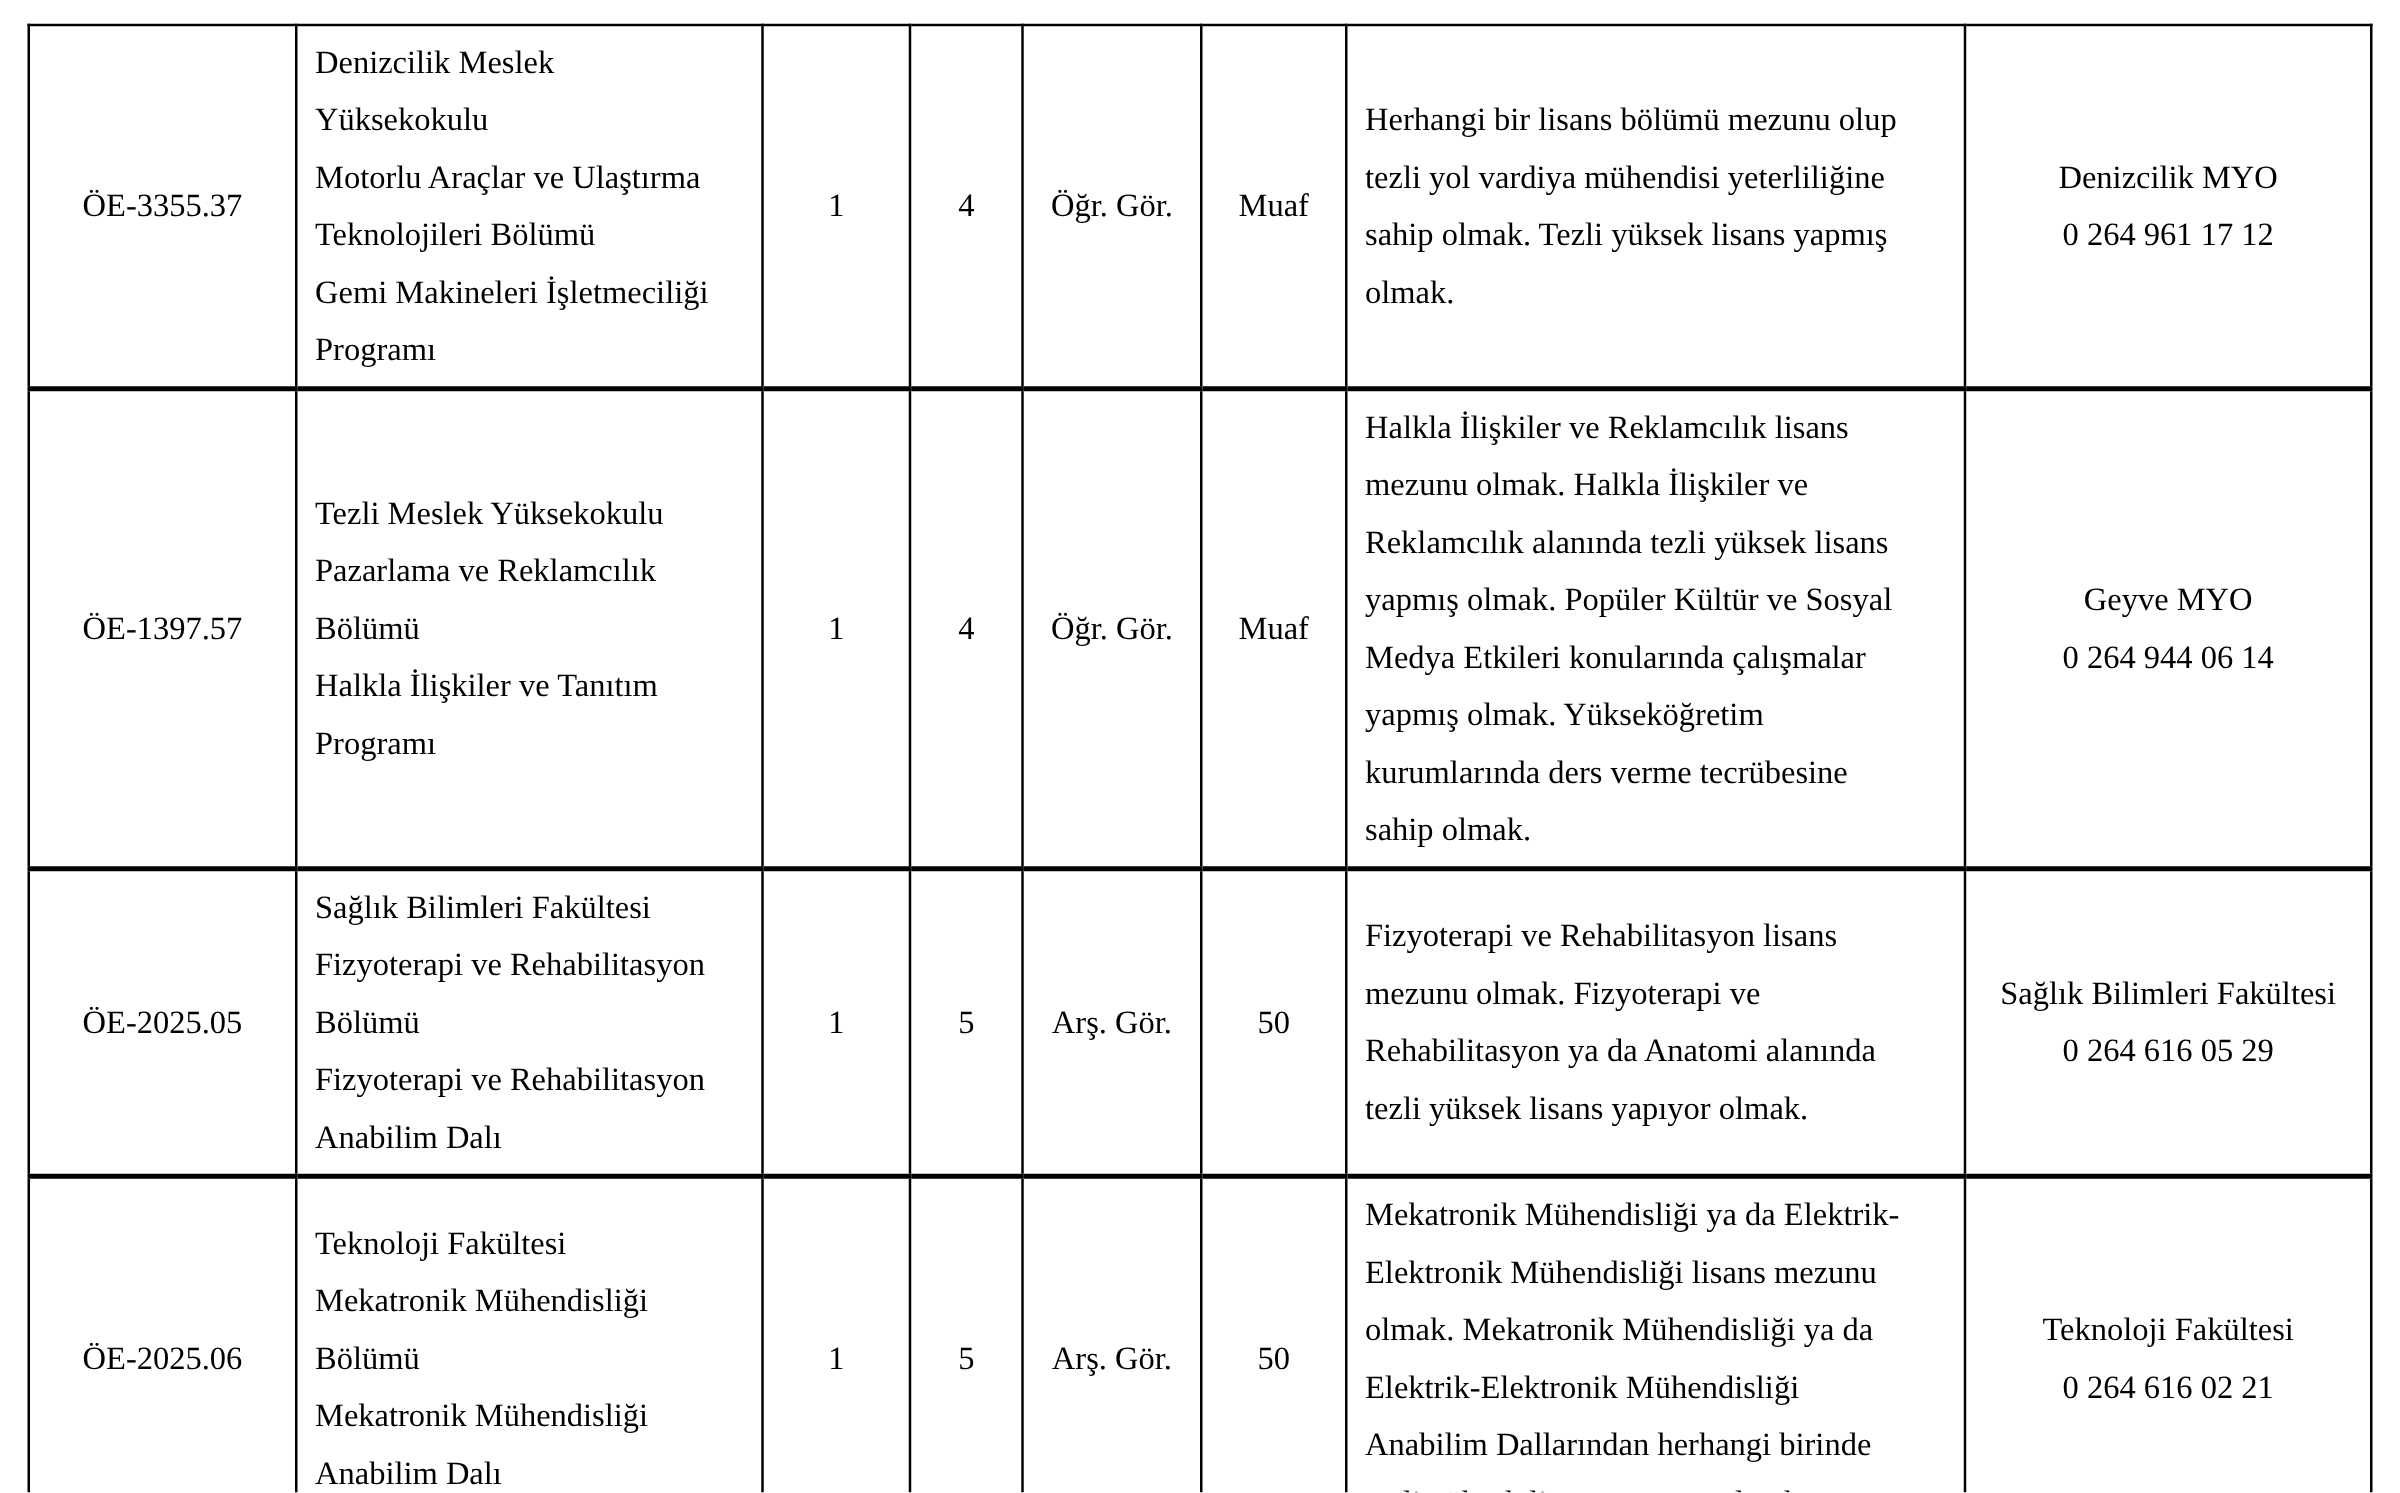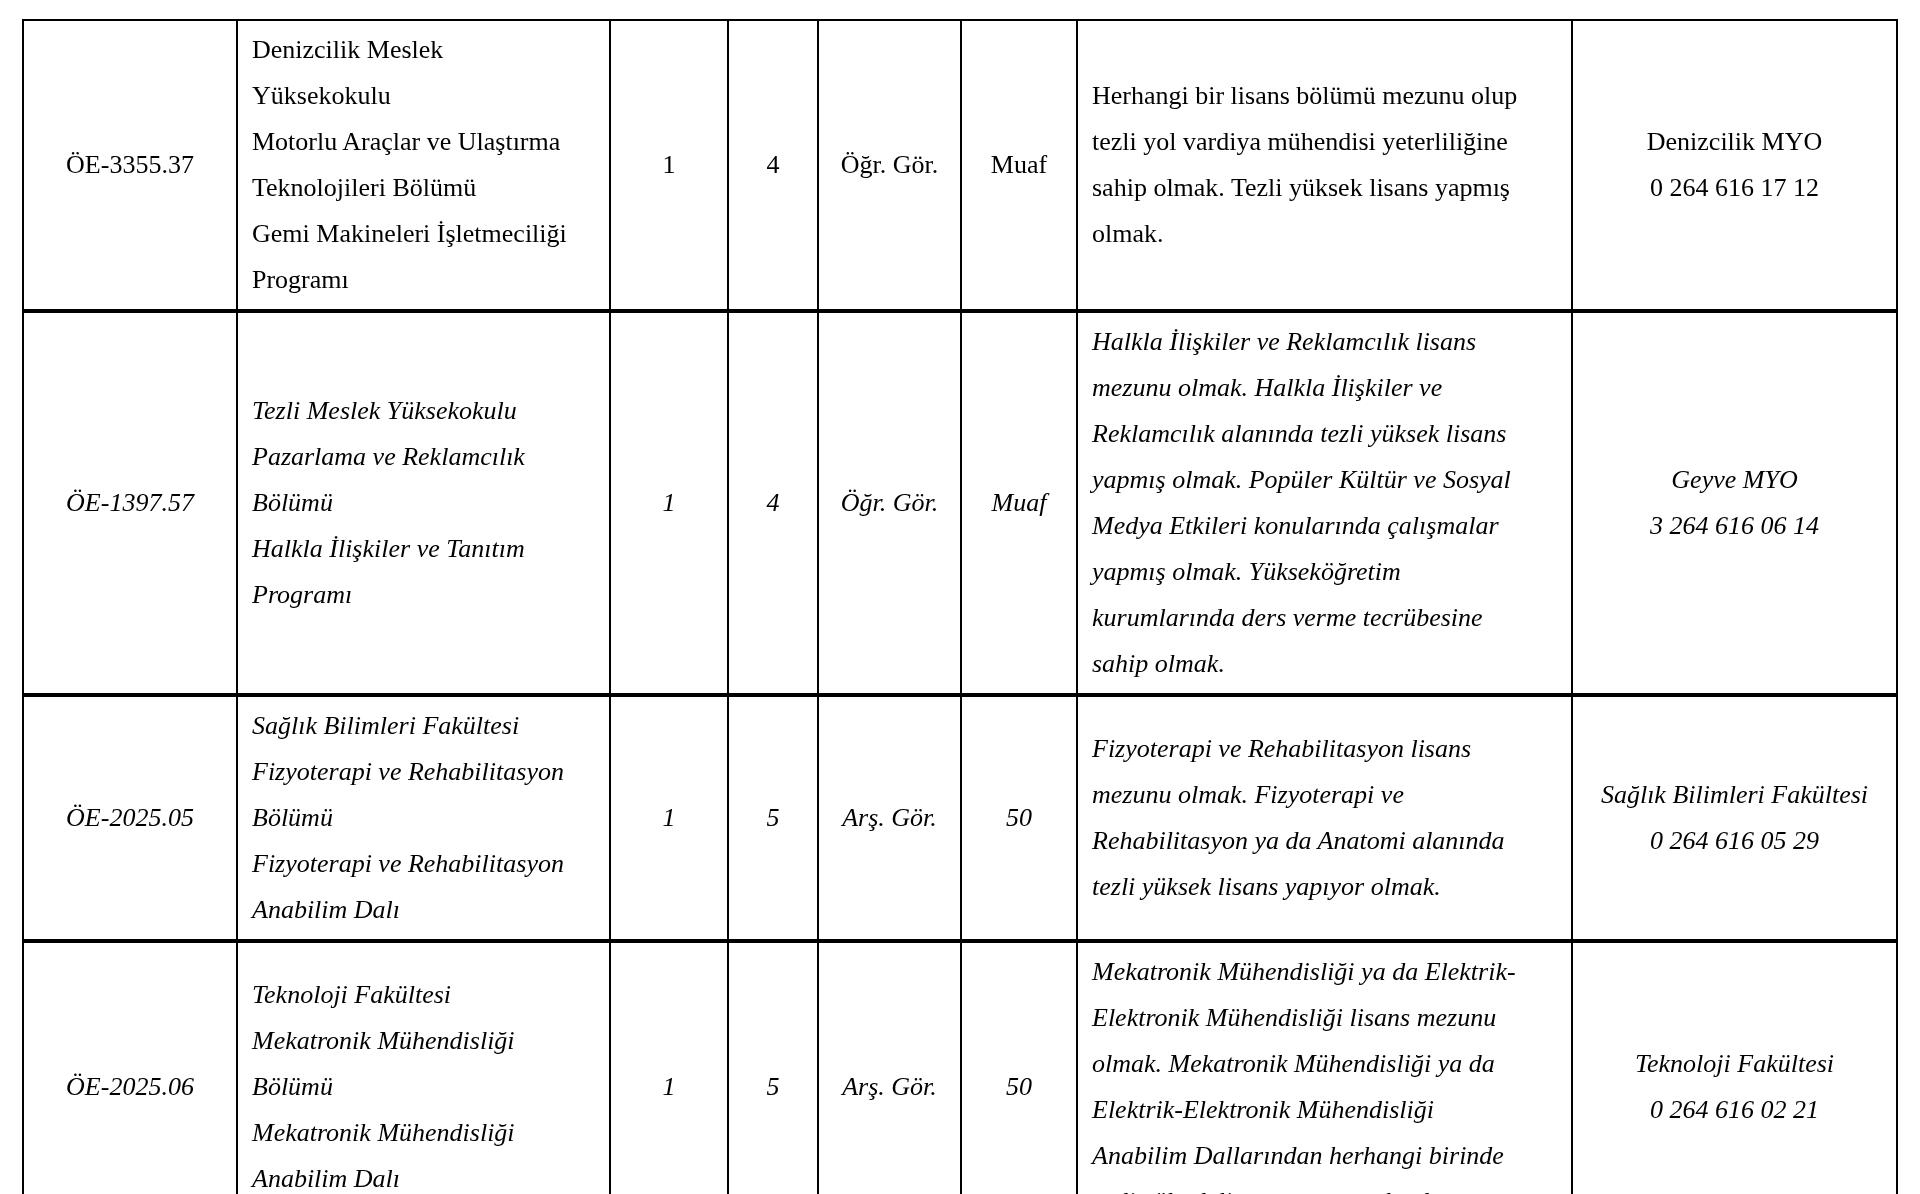--- a/index.html
+++ b/index.html
@@ -25,21 +25,21 @@
     table-layout: fixed;
     font-size: 26px;
     color: #000000;
   }
   table.postings td {
     border: 2px solid #000000;
     vertical-align: middle;
     line-height: 46px;
     overflow: hidden;
   }
-  tr.sep td { border-top-width: 4px; font-style: italic; }
+  tr.sep td { border-top-width: 4px; }
   tr.last td { border-bottom-width: 4px; }
   td.c { text-align: center; white-space: pre-line; }
   td.l { text-align: left; padding: 6px 20px 6px 14px; white-space: pre-line; }
 </style>
 </head>
 <body>
 
 <div class="page">
   <table class="postings">
     <colgroup>
@@ -63,21 +63,21 @@
 Programı</td>
         <td class="c">1</td>
         <td class="c">4</td>
         <td class="c">Öğr. Gör.</td>
         <td class="c">Muaf</td>
         <td class="l">Herhangi bir lisans bölümü mezunu olup
 tezli yol vardiya mühendisi yeterliliğine
 sahip olmak. Tezli yüksek lisans yapmış
 olmak.</td>
         <td class="c">Denizcilik MYO
-0 264 616 17 12</td>
+0 264 961 17 12</td>
       </tr>
       <tr class="sep" style="height:370px">
         <td class="c">ÖE-1397.57</td>
         <td class="l">Tezli Meslek Yüksekokulu
 Pazarlama ve Reklamcılık
 Bölümü
 Halkla İlişkiler ve Tanıtım
 Programı</td>
         <td class="c">1</td>
         <td class="c">4</td>
@@ -85,21 +85,21 @@
         <td class="c">Muaf</td>
         <td class="l">Halkla İlişkiler ve Reklamcılık lisans
 mezunu olmak. Halkla İlişkiler ve
 Reklamcılık alanında tezli yüksek lisans
 yapmış olmak. Popüler Kültür ve Sosyal
 Medya Etkileri konularında çalışmalar
 yapmış olmak. Yükseköğretim
 kurumlarında ders verme tecrübesine
 sahip olmak.</td>
         <td class="c">Geyve MYO
-3 264 616 06 14</td>
+0 264 944 06 14</td>
       </tr>
       <tr class="sep" style="height:233px">
         <td class="c">ÖE-2025.05</td>
         <td class="l">Sağlık Bilimleri Fakültesi
 Fizyoterapi ve Rehabilitasyon
 Bölümü
 Fizyoterapi ve Rehabilitasyon
 Anabilim Dalı</td>
         <td class="c">1</td>
         <td class="c">5</td>

